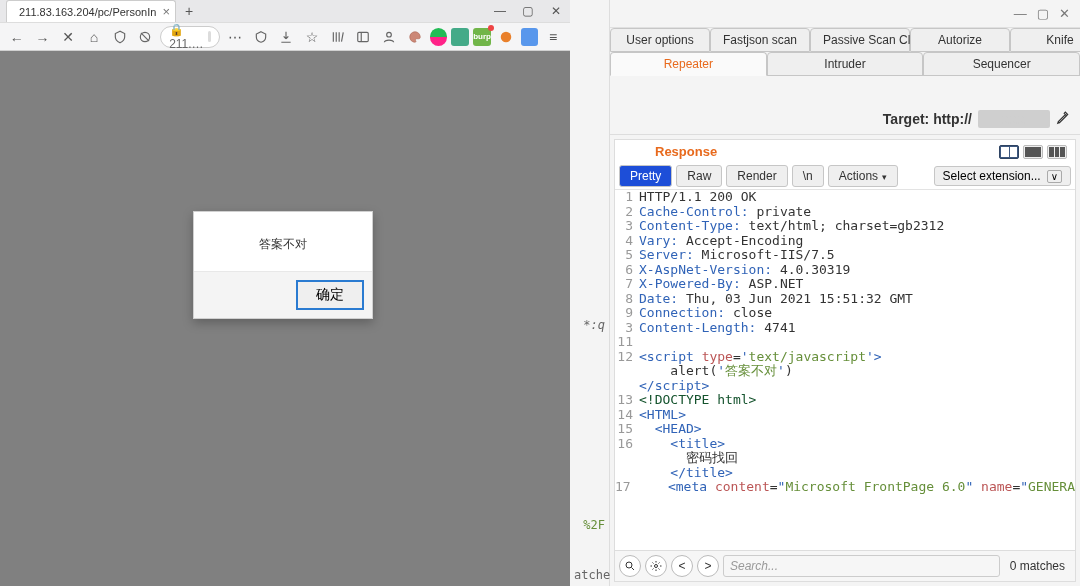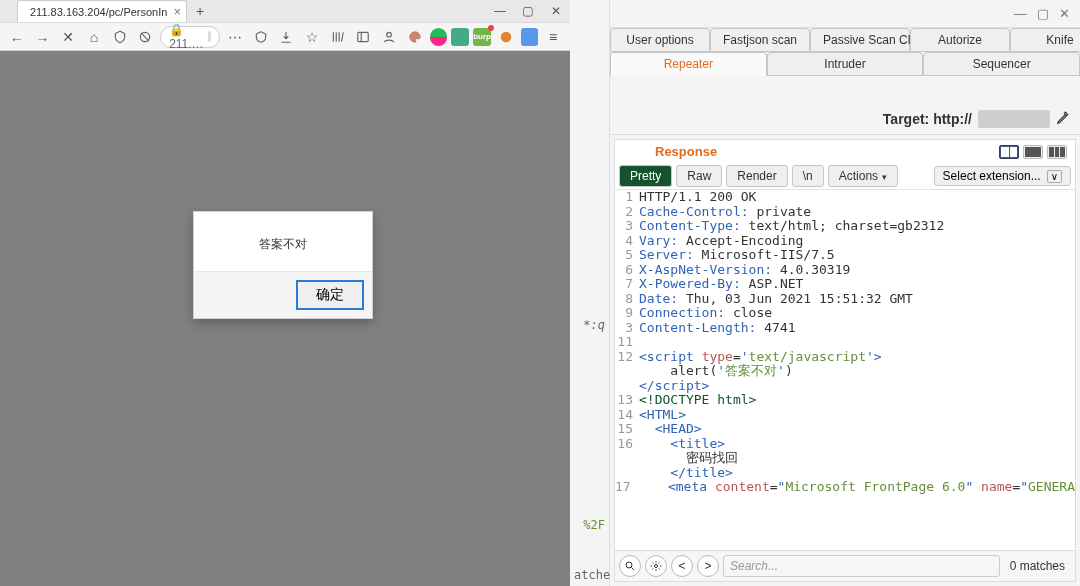--- a/index.html
+++ b/index.html
@@ -38,21 +38,21 @@
       background: #fff;
       border: 1px solid #ccc;
       border-bottom: none;
       border-top-left-radius: 3px;
       border-top-right-radius: 3px;
       height: 22px;
       padding: 0 6px;
       gap: 6px;
       font-size: 11px;
       color: #333;
-      margin-left: 17px;
+      margin-left: 6px;
       max-width: 170px;
     }
     .ff-tab-dot { width: 7px; height: 7px; border-radius: 50%; background: #7fa2ff; }
     .ff-tab-close { font-size: 13px; color: #777; cursor: pointer; }
     .ff-newtab {
       width: 18px; height: 18px;
       display: flex; align-items: center; justify-content: center;
       color: #555; margin-left: 4px; font-size: 14px;
       cursor: pointer;
     }
@@ -228,21 +228,21 @@
       border-bottom: 1px solid #e3e3e3;
     }
     .subtab {
       padding: 3px 10px;
       border: 1px solid transparent;
       border-radius: 3px;
       font-size: 12px;
       color: #333;
     }
     .subtab.pill { border:1px solid #c6c6c6; background:#efefef; }
-    .subtab.sel { background:#14532d; color:#fff; }
+    .subtab.sel { background:#1d4ed8; color:#fff; }
     .subtab .caret { font-size: 9px; margin-left:4px; }
     .sel-ext {
       margin-left:auto;
       border:1px solid #c6c6c6;
       background:#efefef;
       border-radius:3px;
       display:flex; align-items:center;
       padding: 2px 8px;
       font-size:12px;
       gap:6px;

